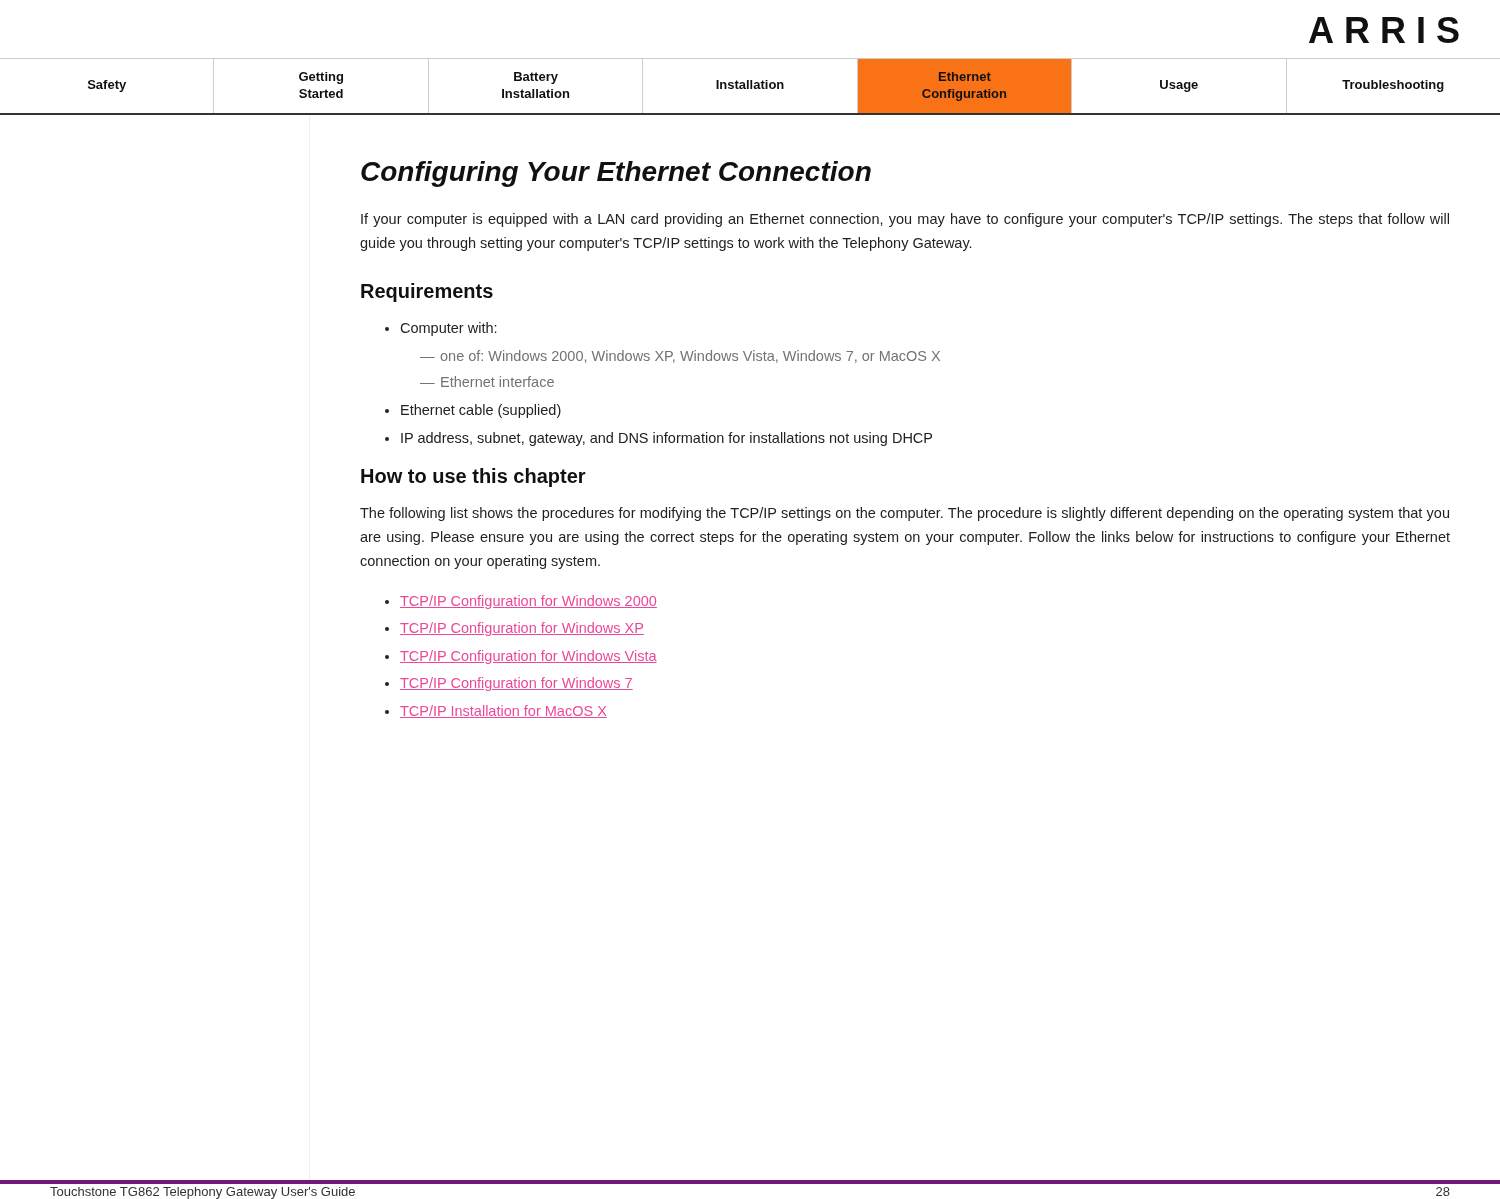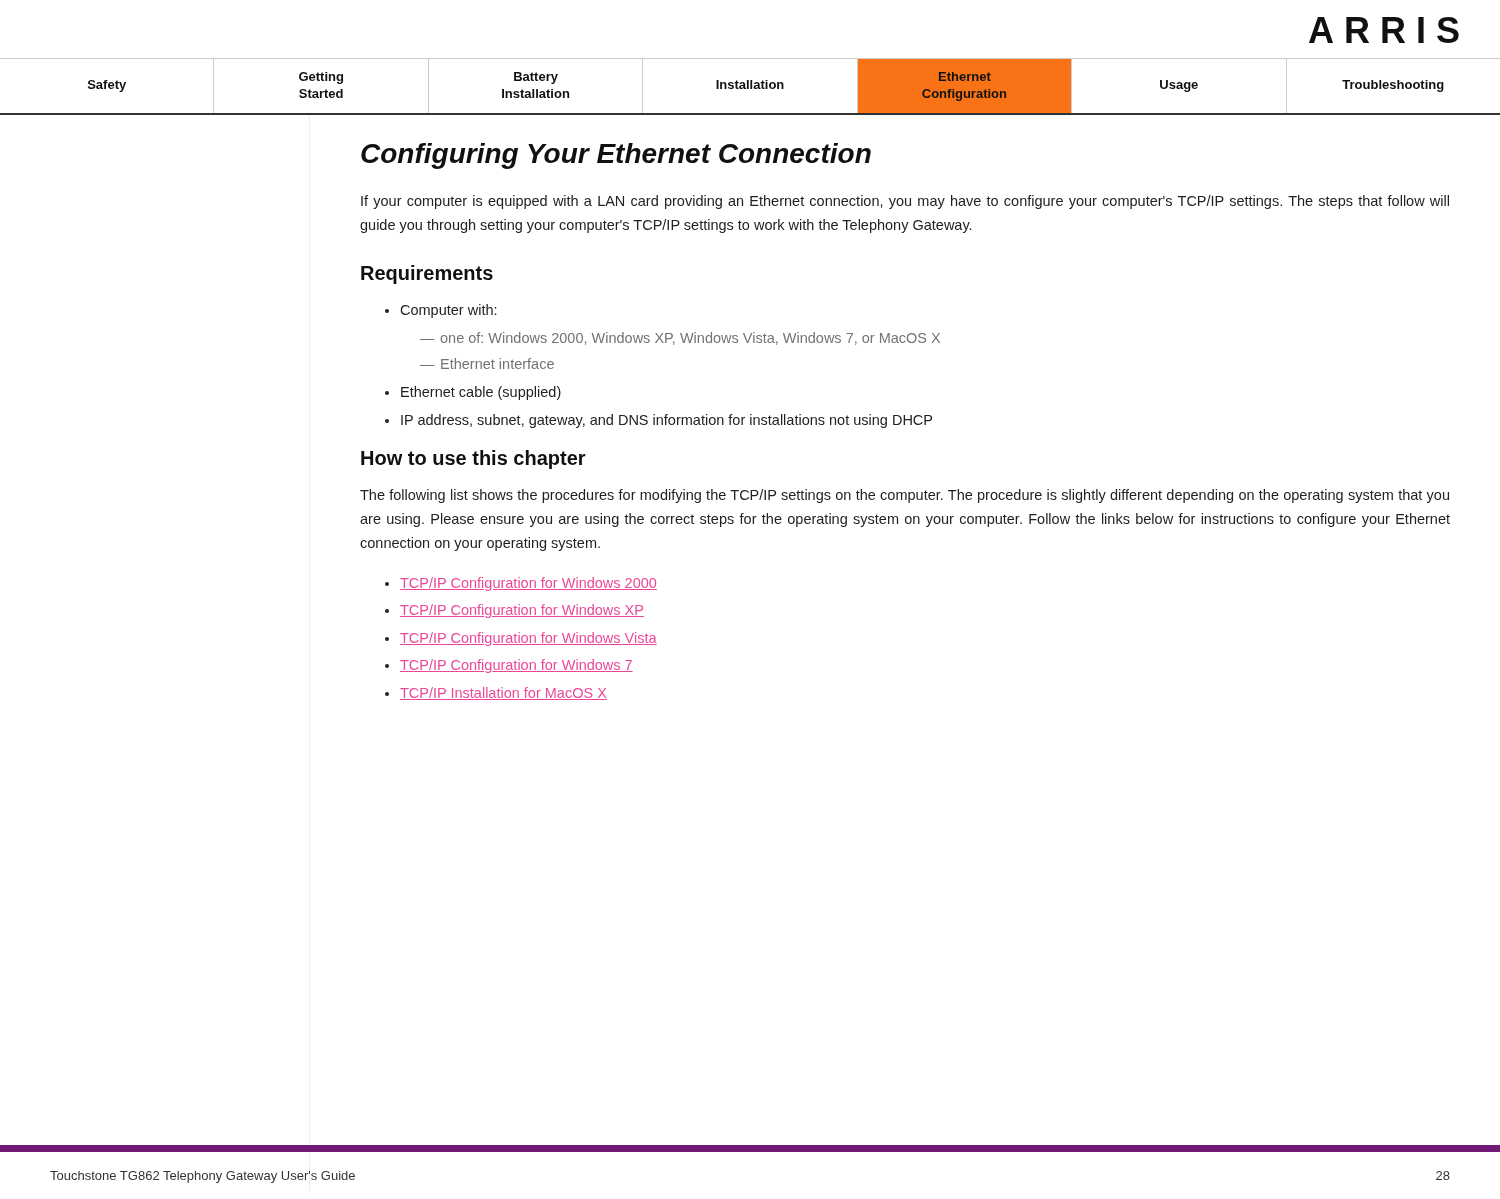--- a/index.html
+++ b/index.html
@@ -71,21 +71,21 @@
     }
 
     .sidebar {
       width: 310px;
       min-width: 310px;
       border-right: 1px solid #eee;
     }
 
     .content {
       flex: 1;
-      padding: 22px 50px 30px 50px;
+      padding: 40px 50px 30px 50px;
     }
 
     
     .page-title {
       font-size: 28px;
       font-weight: bold;
       font-style: italic;
       color: #111;
       margin-bottom: 20px;
       line-height: 1.2;
@@ -170,22 +170,22 @@
 
     
     .footer {
       position: absolute;
       bottom: 0;
       left: 0;
       width: 100%;
       display: flex;
       justify-content: space-between;
       align-items: center;
-      padding: 16px 50px;
-      border-top: 7px solid #701a75;
+      padding: 0 50px;
+      border-top: 4px solid #701a75;
       font-size: 13px;
       color: #333;
     }
 
     .page-wrapper {
       position: relative;
       min-height: 1199px;
     }
 
     .content-area {

